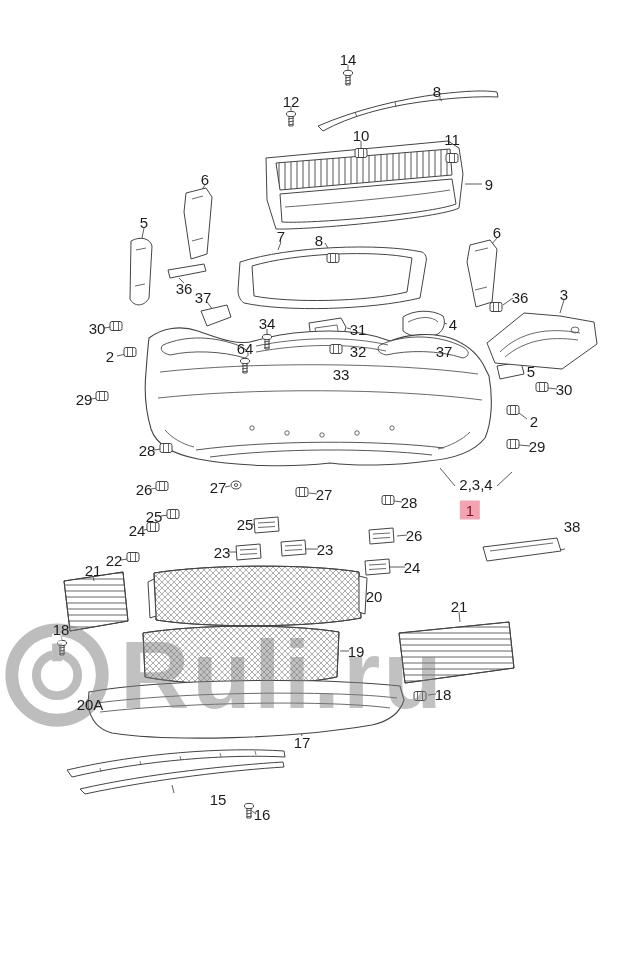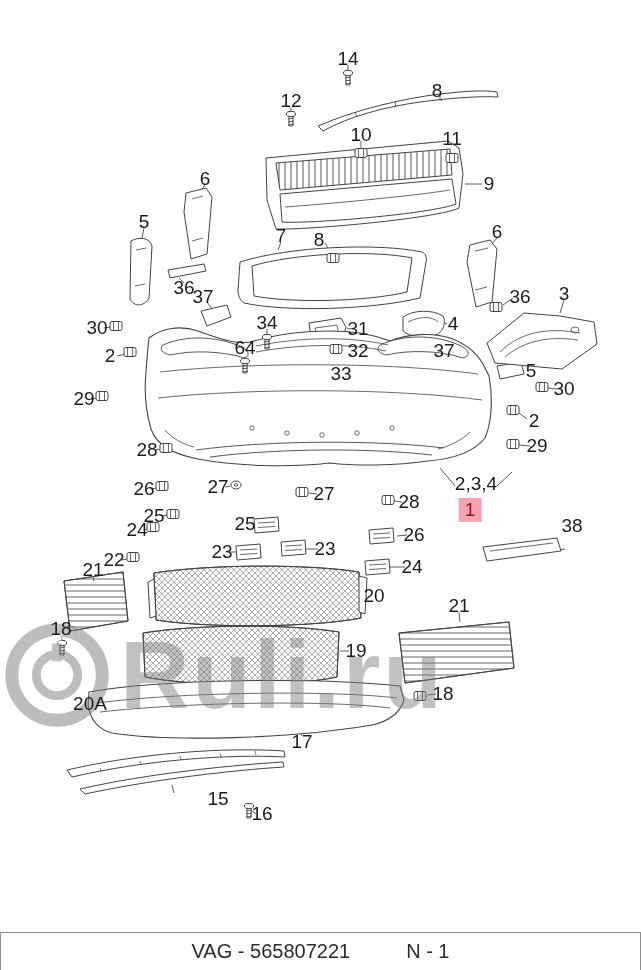--- a/index.html
+++ b/index.html
@@ -5,21 +5,21 @@
   * { margin:0; padding:0; box-sizing:border-box; }
   html,body { background:#fff; font-family:"Liberation Sans", sans-serif; }
   .page { position:relative; width:641px; height:970px; background:#fff; overflow:hidden; }
   .diagram-svg { position:absolute; left:0; top:0; z-index:1; }
   .watermark { position:absolute; left:0; top:608px; width:641px; height:134px;
                display:flex; align-items:center; z-index:4; pointer-events:none; }
   .wm-logo { width:118px; height:118px; flex:0 0 auto; opacity:.5; }
   .wm-text { font-size:96px; font-weight:bold; line-height:1; letter-spacing:3px;
              color:rgba(125,125,125,.48); white-space:nowrap; margin-left:2px; }
   .callout-layer { position:absolute; left:0; top:0; width:641px; height:932px; z-index:6; }
-  .callout { position:absolute; transform:translate(-50%,-50%); font-size:19px;
+  .callout { position:absolute; transform:translate(-50%,-50%); font-size:15px;
              color:#1c1c1c; white-space:nowrap; }
   .callout.highlight { background:var(--hl-bg,#f2a4b2); color:#8c1326; padding:1px 6px; }
   .footer { position:absolute; left:0; right:0; bottom:0; height:38px; background:#fff;
             border-top:1.5px solid #8d8d8d; border-left:1.5px solid #8d8d8d; border-right:1.5px solid #8d8d8d;
             display:flex; align-items:center; justify-content:center; gap:56px;
             font-size:20px; color:#2c2c2c; z-index:7; }
 </style>
 </head>
 <body>
 
@@ -278,18 +278,14 @@
       <span class="callout" style="left: 459px; top: 606px;">21</span>
       <span class="callout" style="left: 61px; top: 629px;">18</span>
       <span class="callout" style="left: 356px; top: 651px;">19</span>
       <span class="callout" style="left: 90px; top: 704px;">20A</span>
       <span class="callout" style="left: 302px; top: 742px;">17</span>
       <span class="callout" style="left: 443px; top: 694px;">18</span>
       <span class="callout" style="left: 174px; top: 799px; margin-left: 44px;">15</span>
       <span class="callout" style="left: 262px; top: 814px;">16</span>
     </div>
 
-  <div class="footer">
-    <span>VAG - 565807221</span>
-    <span>N - 1</span>
-  </div>
 
 </div>
 
 </body></html>

